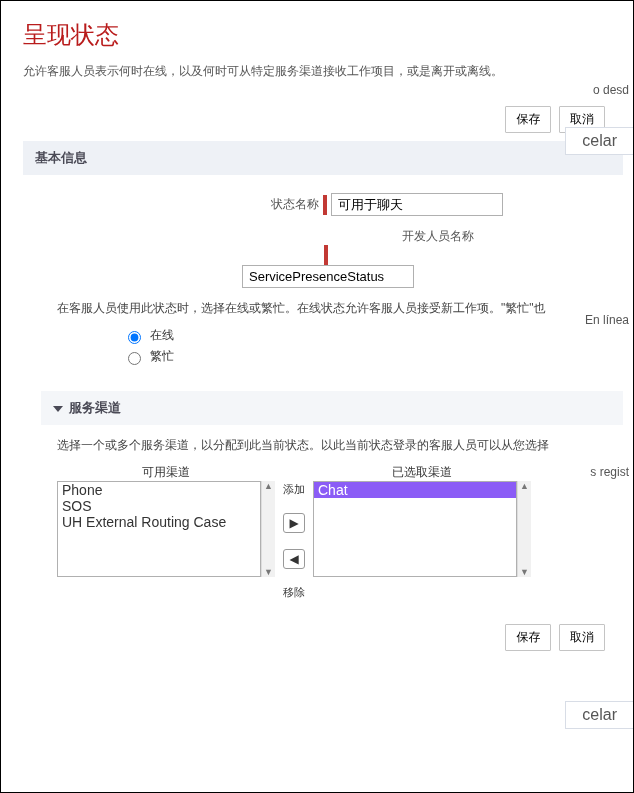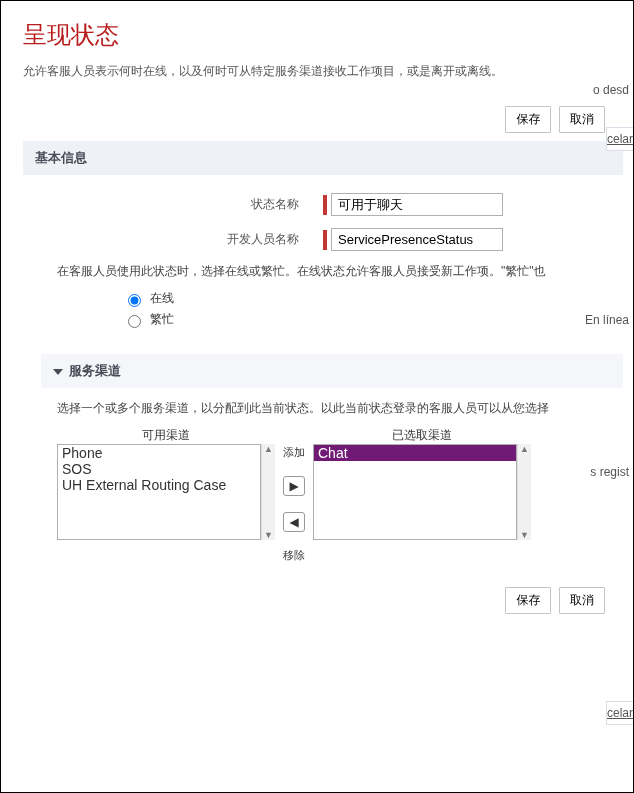--- a/index.html
+++ b/index.html
@@ -19,21 +19,21 @@
     box-shadow: 0 0 8px rgba(0,0,0,.3);
   }
   .bg-fragment {
     position: absolute;
     right: 0;
     font-size: 12px;
     color: #555;
     padding: 2px 4px;
     text-align: right;
   }
-  .bg-box { background:#fff; position:absolute; right:0; border:1px solid #d8dde6; border-right:none; padding:4px 0; font-size:12px; color:#555;text-decoration:underline;}
+  .bg-box { background:#fff; position:absolute; right:0; border:1px solid #d8dde6; border-right:none; padding:4px 16px; font-size:16px; color:#555;}
   h1.page-title {
     font-size: 24px;
     font-weight: 400;
     margin: 18px 0 12px 22px;
     color: #b91c1c;
   }
   .page-desc {
     font-size: 12px;
     color: #555;
     margin: 8px 0 18px 22px;
@@ -82,21 +82,21 @@
   .field-row {
     display:flex;
     align-items:center;
     margin: 8px 0 8px 0;
   }
   .field-label {
     width: 300px;
     text-align: right;
     font-size: 12px;
     color: #555;
-    padding-right: 24px;
+    padding-right: 4px;
   }
   .req-bar {
     display:inline-block;
     width:4px; height:20px;
     background:#c23934;
     margin-right:4px;
     vertical-align:middle;
   }
   input.text-input {
     border:1px solid #b0b0b0;
@@ -125,21 +125,21 @@
   .list-col { display:flex; flex-direction:column; align-items:center; }
   .list-label { font-size:12px; margin-bottom:0; }
   .list-box {
     width:204px; height:96px;
     border:1px solid #b0b0b0;
     background:#fff;
     overflow:auto;
     font-size:14px;
   }
   .list-box .opt { padding:0 4px; cursor:default; }
-  .list-box .opt.sel { background:#701a75; color:#fff; }
+  .list-box .opt.sel { background:#8b5cf6; color:#fff; }
   .scrollhint {
     width:14px; height:96px;
     background:#f1f1f1;
     border-left:1px solid #ddd;
     display:flex; flex-direction:column; justify-content:space-between;
     align-items:center;
     font-size:9px; color:#777;
   }
   .list-box-wrap { display:flex; }
   .move-col {
@@ -185,21 +185,21 @@
 
     <div class="section-header">基本信息</div>
 
     <div style="height:10px"></div>
 
     <div class="field-row">
       <div class="field-label">状态名称</div>
       <span class="req-bar"></span>
       <input class="text-input" type="text" value="可用于聊天" style="">
     </div>
-    <div class="field-row" style="margin-top:12px;">
+    <div class="field-row" style="margin-top:12px;flex-direction:column;">
       <div class="field-label">开发人员名称</div>
       <span class="req-bar"></span>
       <input class="text-input" type="text" value="ServicePresenceStatus" style="">
     </div>
 
     <div class="sub-desc">在客服人员使用此状态时，选择在线或繁忙。在线状态允许客服人员接受新工作项。"繁忙"也</div>
 
     <label class="radio-row">
       <input type="radio" name="busy" checked="" style="">
       <span>在线</span>

